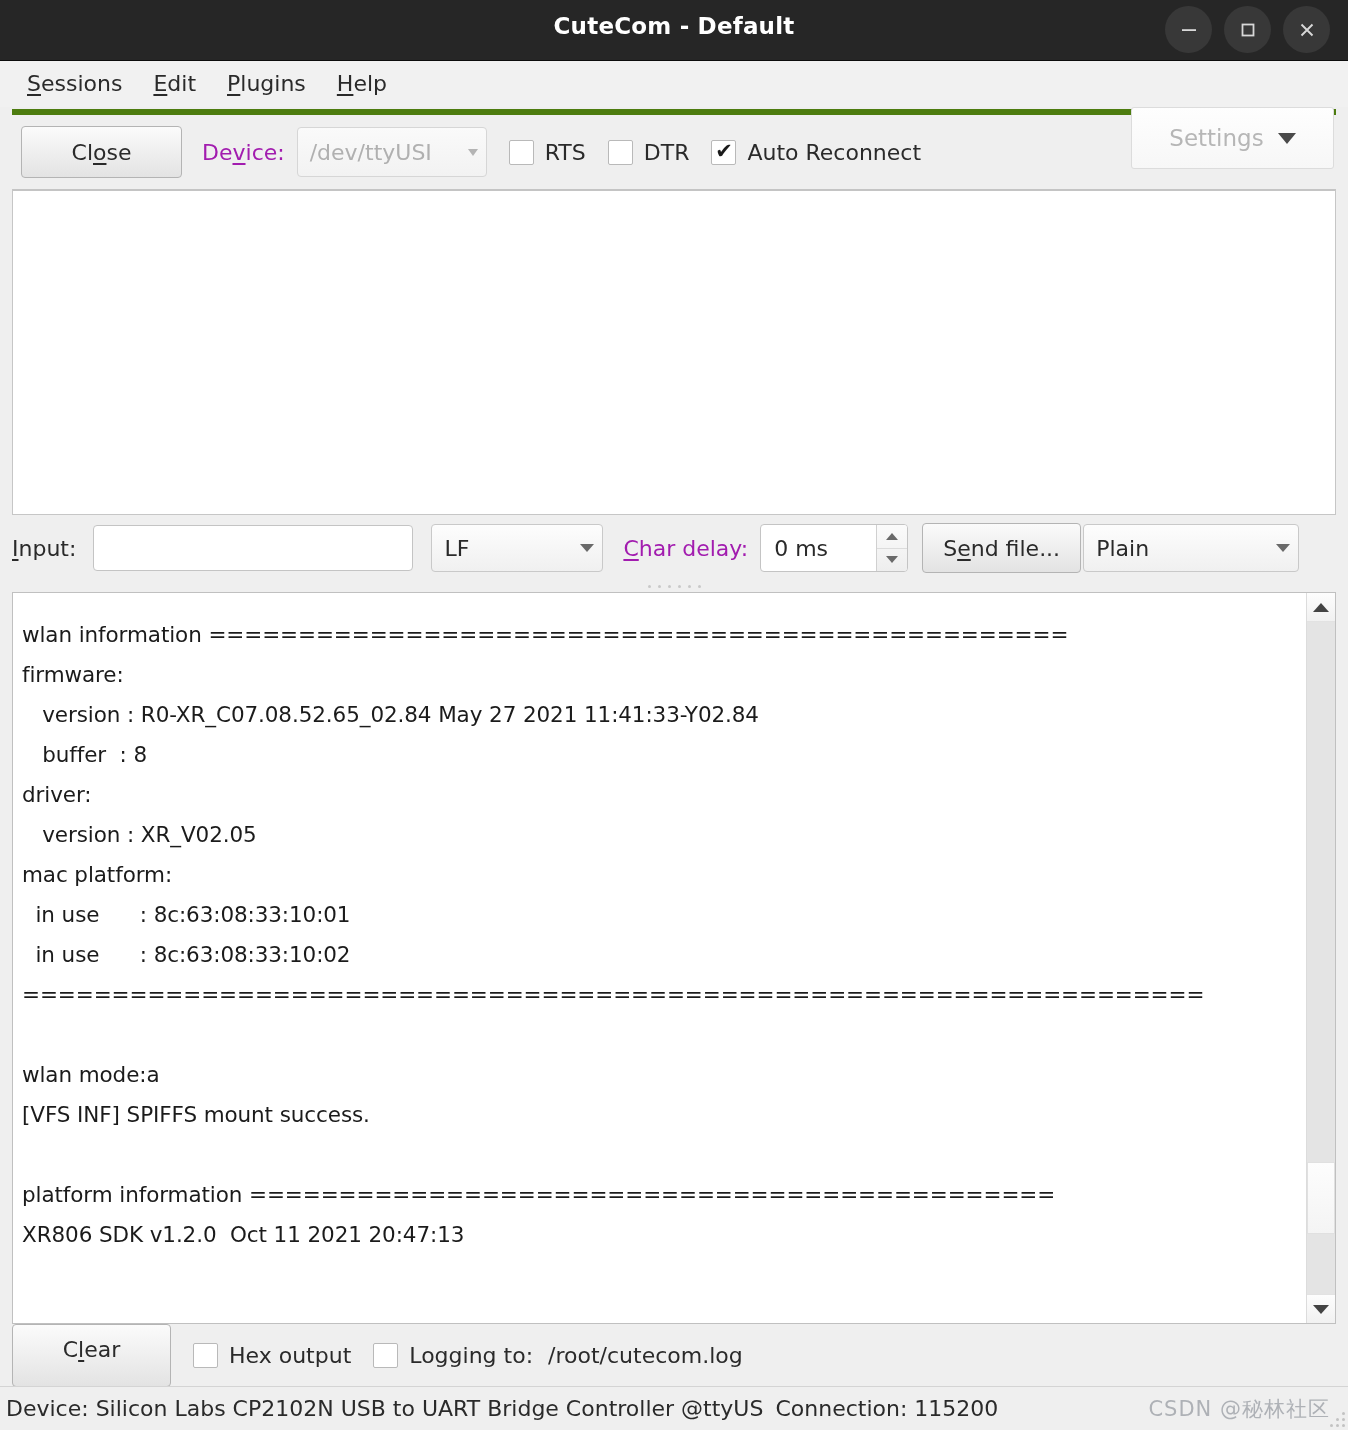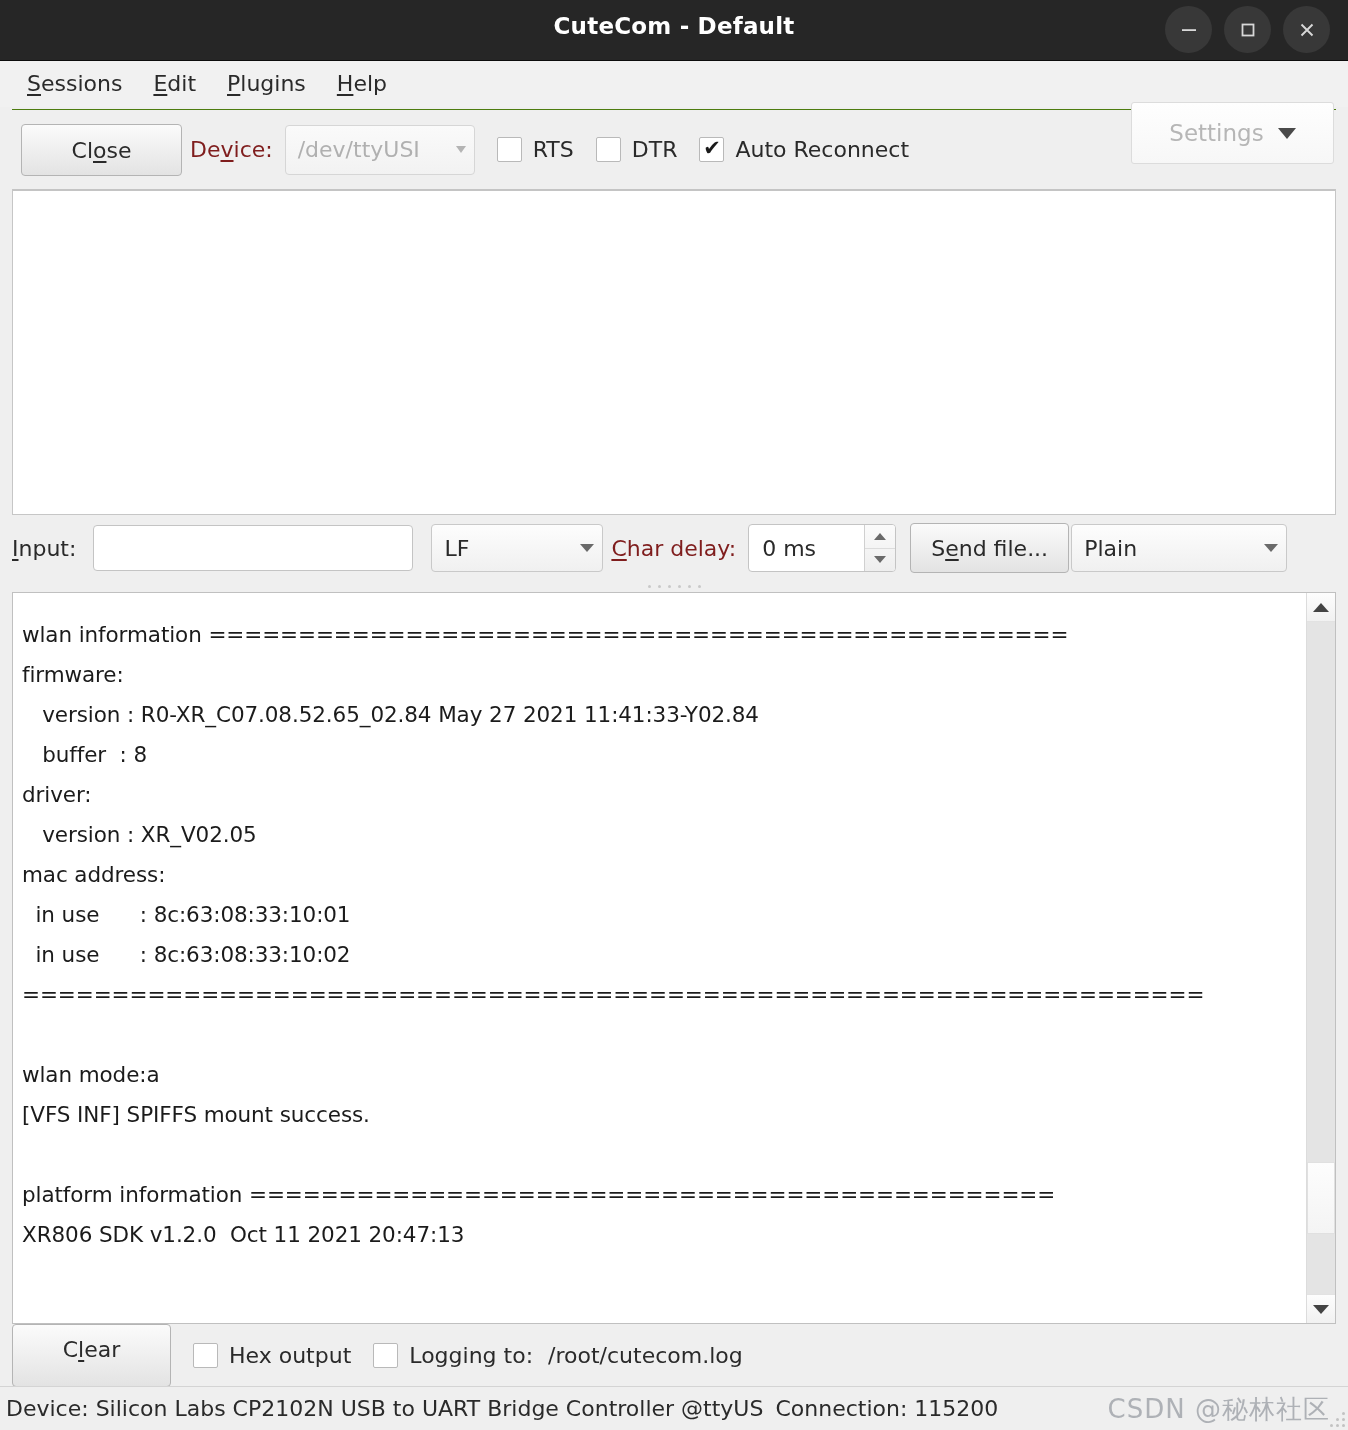--- a/index.html
+++ b/index.html
@@ -83,21 +83,21 @@
   }
 
   
   .toolbar-wrap {
     padding: 2px 12px 0 12px;
     flex: 0 0 auto;
   }
   .toolbar {
     height: 80px;
     background: #efefef;
-    border-top: 1px solid #4d7c0f;
+    border-top: 6px solid #4d7c0f;
     display: flex;
     align-items: center;
     padding-left: 9px;
     position: relative;
     box-sizing: border-box;
   }
   .btn {
     background: linear-gradient(#fbfbfb, #e3e3e3);
     border: 1px solid #b4b4b4;
     border-radius: 4px;
@@ -107,22 +107,22 @@
     text-align: center;
     box-sizing: border-box;
   }
   .btn .mn {
     text-decoration: underline;
     text-underline-offset: 3px;
   }
   .btn-close { width: 161px; height: 52px; line-height: 36px; }
   .tb-label {
     font-size: 22px;
-    color: #7f1d1d;
-    margin-left: 8px;
+    color: #a21caf;
+    margin-left: 20px;
     white-space: nowrap;
   }
   .tb-label .mn { text-decoration: underline; text-underline-offset: 3px; }
 
   .combo {
     border: 1px solid #c9c9c9;
     border-radius: 4px;
     background: linear-gradient(#fdfdfd, #f0f0f0);
     display: flex;
     align-items: center;
@@ -420,21 +420,21 @@
     font-size: 22px;
     color: #2a2a2a;
     white-space: nowrap;
     margin-left: 12px;
   }
   .watermark {
     position: absolute;
     right: 18px;
     top: 50%;
     transform: translateY(-50%);
-    font-size: 26px;
+    font-size: 21px;
     color: rgba(120,125,135,0.55);
     white-space: nowrap;
     letter-spacing: 1px;
   }
   .sb-grip {
     position: absolute;
     right: 3px;
     bottom: 3px;
     width: 16px;
     height: 16px;
@@ -559,21 +559,21 @@
   </div>
 
   <div class="terminal-wrap">
     <div class="terminal">
       <div class="term-line">wlan information ================================================</div>
       <div class="term-line">firmware:</div>
       <div class="term-line">   version : R0-XR_C07.08.52.65_02.84 May 27 2021 11:41:33-Y02.84</div>
       <div class="term-line">   buffer  : 8</div>
       <div class="term-line">driver:</div>
       <div class="term-line">   version : XR_V02.05</div>
-      <div class="term-line">mac address:</div>
+      <div class="term-line">mac platform:</div>
       <div class="term-line">  in use      : 8c:63:08:33:10:01</div>
       <div class="term-line">  in use      : 8c:63:08:33:10:02</div>
       <div class="term-line">==================================================================</div>
       <div class="term-line blank">&nbsp;</div>
       <div class="term-line">wlan mode:a</div>
       <div class="term-line">[VFS INF] SPIFFS mount success.</div>
       <div class="term-line blank">&nbsp;</div>
       <div class="term-line">platform information =============================================</div>
       <div class="term-line">XR806 SDK v1.2.0  Oct 11 2021 20:47:13</div>
     </div>

